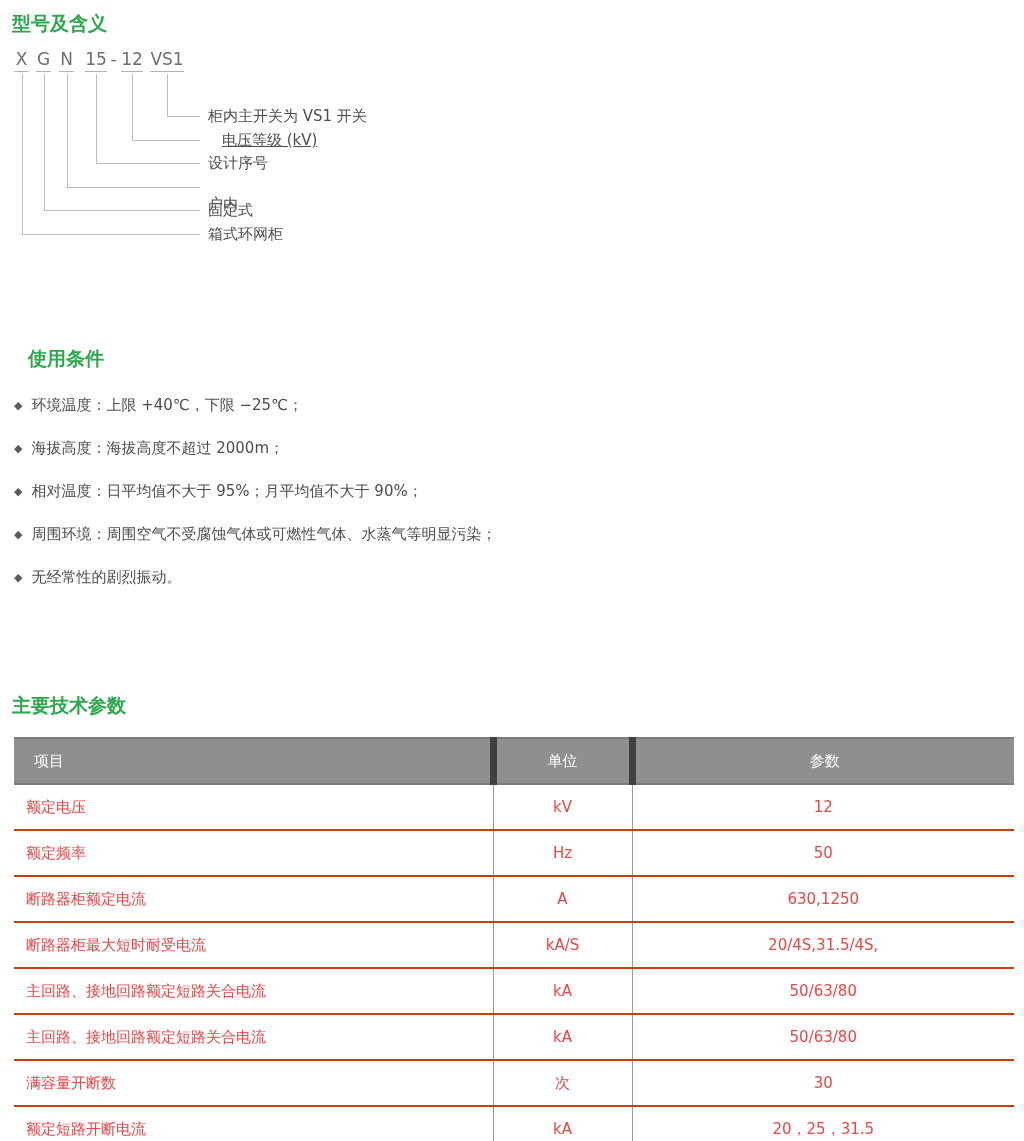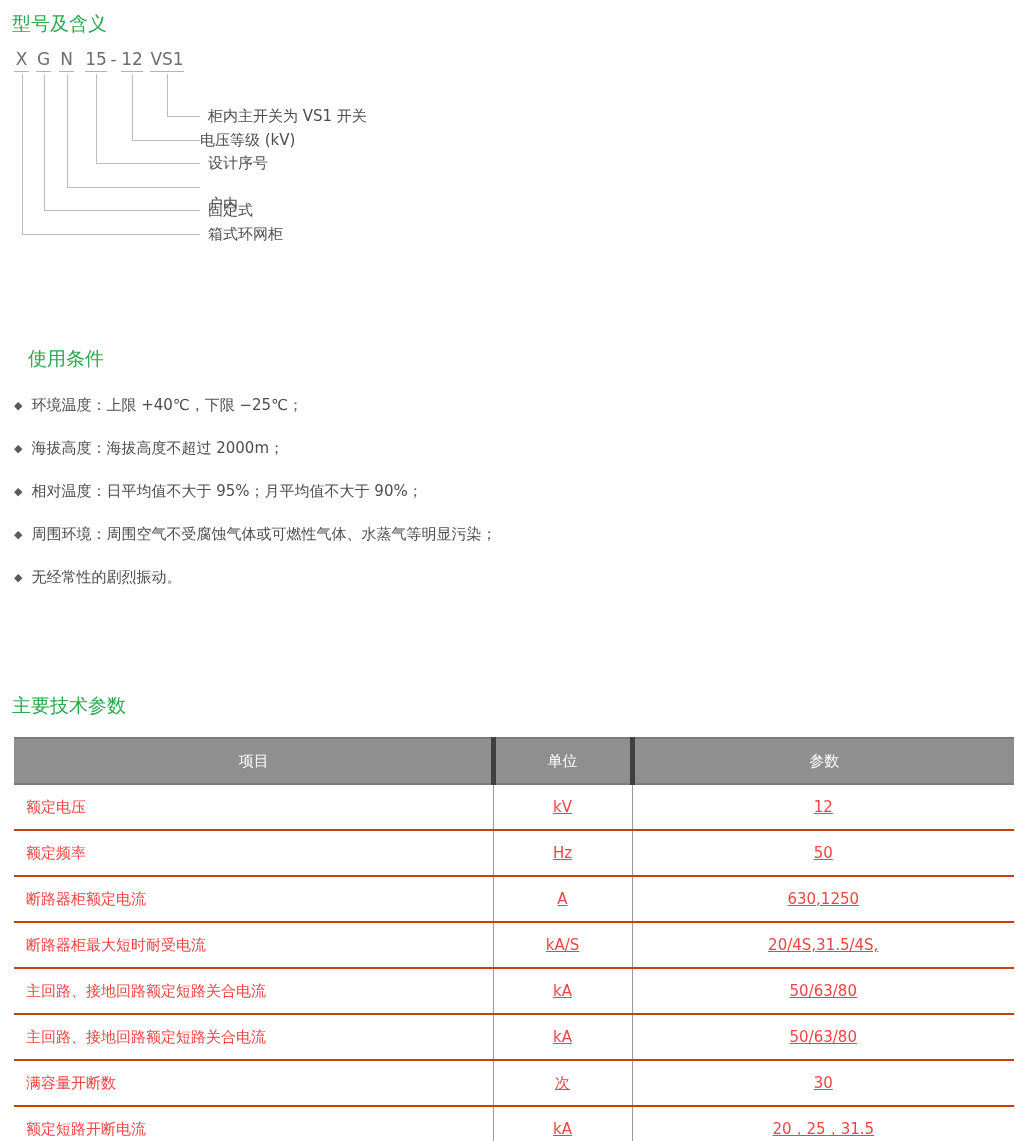--- a/index.html
+++ b/index.html
@@ -3,21 +3,21 @@
 <meta charset="utf-8">
 <style>
   html,body{margin:0;padding:0;}
   body{
     width:1024px;height:1141px;background:#ffffff;overflow:hidden;
     font-family:"DejaVu Sans","Liberation Sans",sans-serif;
     color:#4d4d4d;
     -webkit-font-smoothing:antialiased;
   }
   .section-title{
-    color:#2ba74c;font-size:19px;font-weight:normal;line-height:22px;margin:0;
+    color:#2ba74c;font-size:19px;font-weight:bold;line-height:22px;margin:0;
   }
   #model-title{margin:12px 0 0 12px;}
   
   #model-diagram{position:relative;height:200px;margin-top:14px;}
   .code-part{
     position:absolute;top:0;height:24px;line-height:22px;
     text-align:center;font-size:17px;color:#6e6e6e;letter-spacing:0;
     box-sizing:border-box;
   }
   .code-part.underlined{border-bottom:1px solid #b3b3b3;}
@@ -36,48 +36,48 @@
   #params-title{margin:95px 0 0 12px;}
   table{
     border-collapse:collapse;table-layout:fixed;
     width:1000px;margin:21px 0 0 14px;
   }
   thead th{
     background:#8f8f8f;color:#ffffff;font-weight:normal;font-size:15px;
     height:42px;text-align:center;
     border-top:2px solid #7b7b7b;border-bottom:2px solid #7b7b7b;
   }
-  thead th:first-child{text-align:center;padding-left:4px;}
-  thead th + th{border-left:5px solid #404040;}
+  thead th:first-child{text-align:left;padding-left:20px;}
+  thead th + th{border-left:7px solid #404040;}
   tbody td{
     height:42px;font-size:15px;color:#ef4444;text-align:center;
     border-bottom:2px solid #c2410c;background:#ffffff;
   }
   tbody td:first-child{text-align:left;padding-left:12px;}
-  tbody td + td{border-left:1px solid #9a9a9a;text-decoration:underline;}
+  tbody td + td{border-left:1px solid #9a9a9a;}
 </style>
 </head>
 <body>
 
 <h2 class="section-title" id="model-title">型号及含义</h2>
 
 <div id="model-diagram">
     <span class="code-part underlined" style="left: 14px; width: 15px;">X</span>
     <span class="code-part underlined" style="left: 36px; width: 15px;">G</span>
     <span class="code-part underlined" style="left: 59px; width: 15px;">N</span>
     <span class="code-part underlined" style="left: 85px; width: 22px;">15</span>
     <span class="code-part" style="left: 108px; width: 11px;">-</span>
     <span class="code-part underlined" style="left: 121px; width: 22px;">12</span>
     <span class="code-part underlined" style="left: 150px; width: 34px;">VS1</span>
     <div class="vline" style="left: 167px; top: 26px; height: 42px;"></div>
     <div class="hline" style="left: 167px; top: 68px; width: 33px;"></div>
     <div class="leader-label" style="left: 208px; top: 58px;">柜内主开关为 VS1 开关</div>
     <div class="vline" style="left: 132px; top: 26px; height: 66px;"></div>
     <div class="hline" style="left: 132px; top: 92px; width: 68px;"></div>
-    <div class="leader-label" style="left: 200px; top: 82px;">电压等级 (kV)</div>
+    <div class="leader-label" style="left: 222px; top: 82px; text-decoration: underline;">电压等级 (kV)</div>
     <div class="vline" style="left: 96px; top: 26px; height: 89px;"></div>
     <div class="hline" style="left: 96px; top: 115px; width: 104px;"></div>
     <div class="leader-label" style="left: 208px; top: 105px;">设计序号</div>
     <div class="vline" style="left: 66.5px; top: 26px; height: 113px;"></div>
     <div class="hline" style="left: 66.5px; top: 139px; width: 133.5px;"></div>
     <div class="leader-label" style="left: 208px; top: 146px;">户内</div>
     <div class="vline" style="left: 43.5px; top: 26px; height: 136px;"></div>
     <div class="hline" style="left: 43.5px; top: 162px; width: 156.5px;"></div>
     <div class="leader-label" style="left: 208px; top: 152px;">固定式</div>
     <div class="vline" style="left: 21.5px; top: 26px; height: 160px;"></div>

